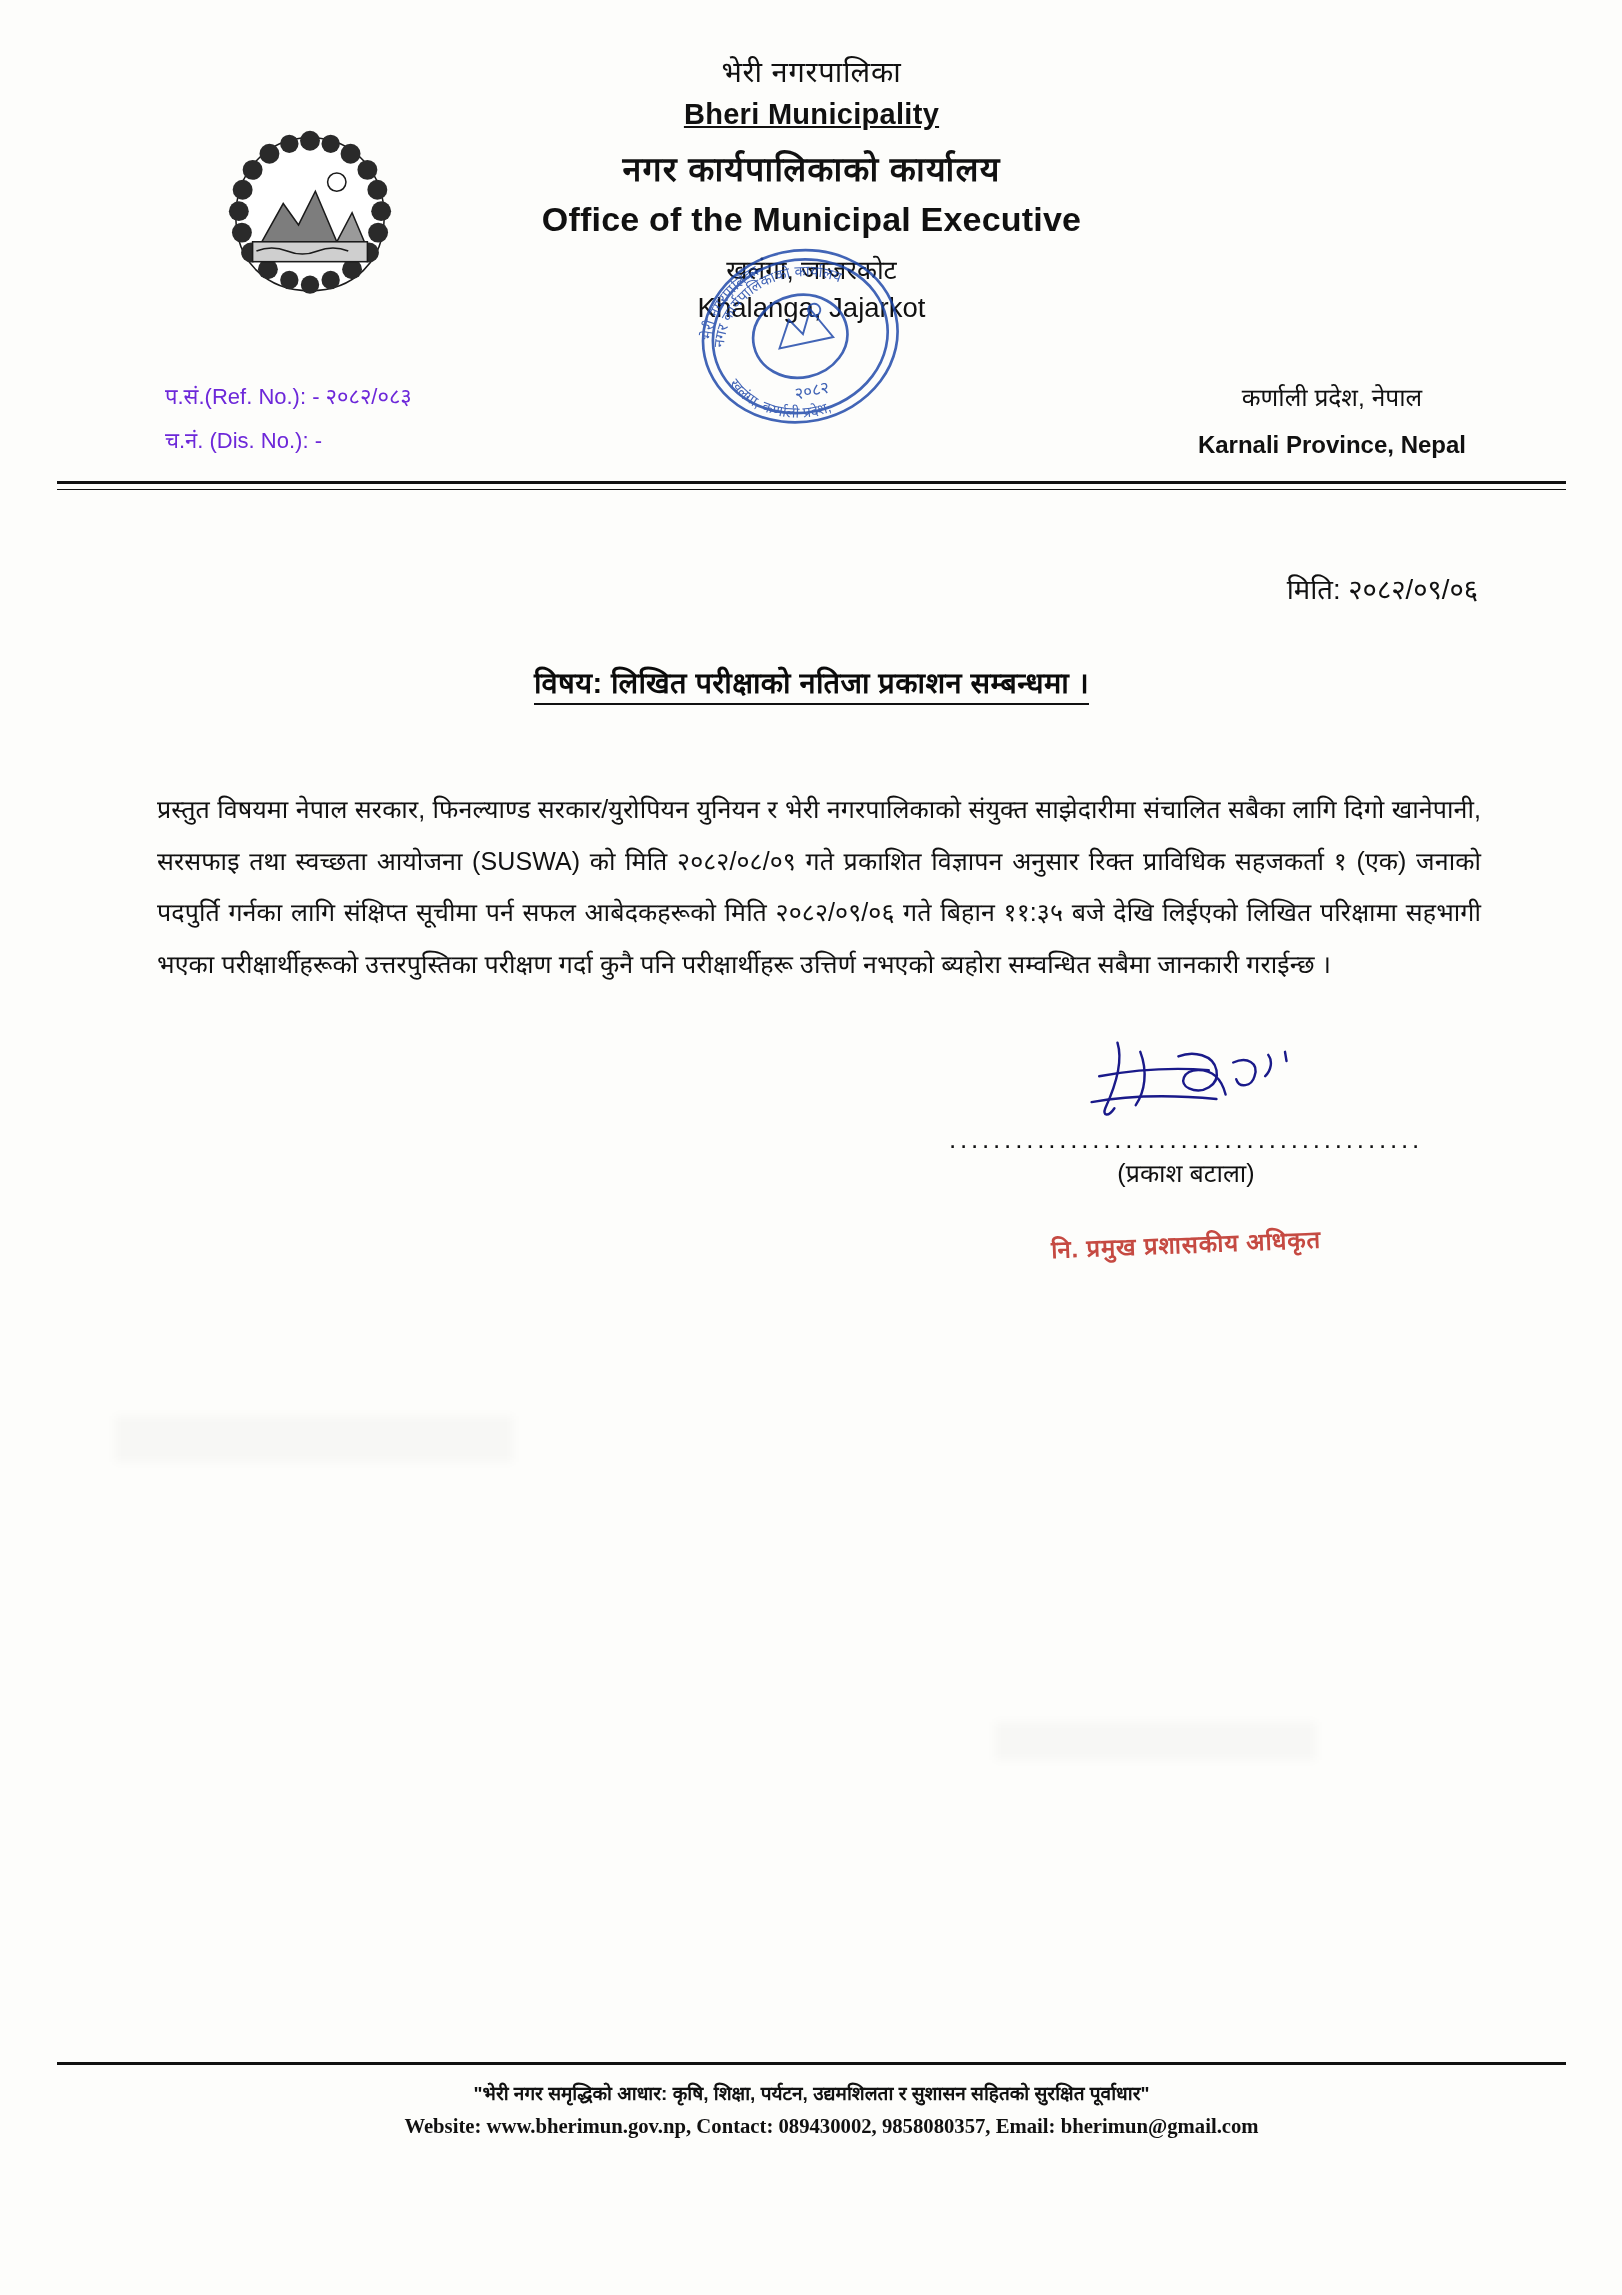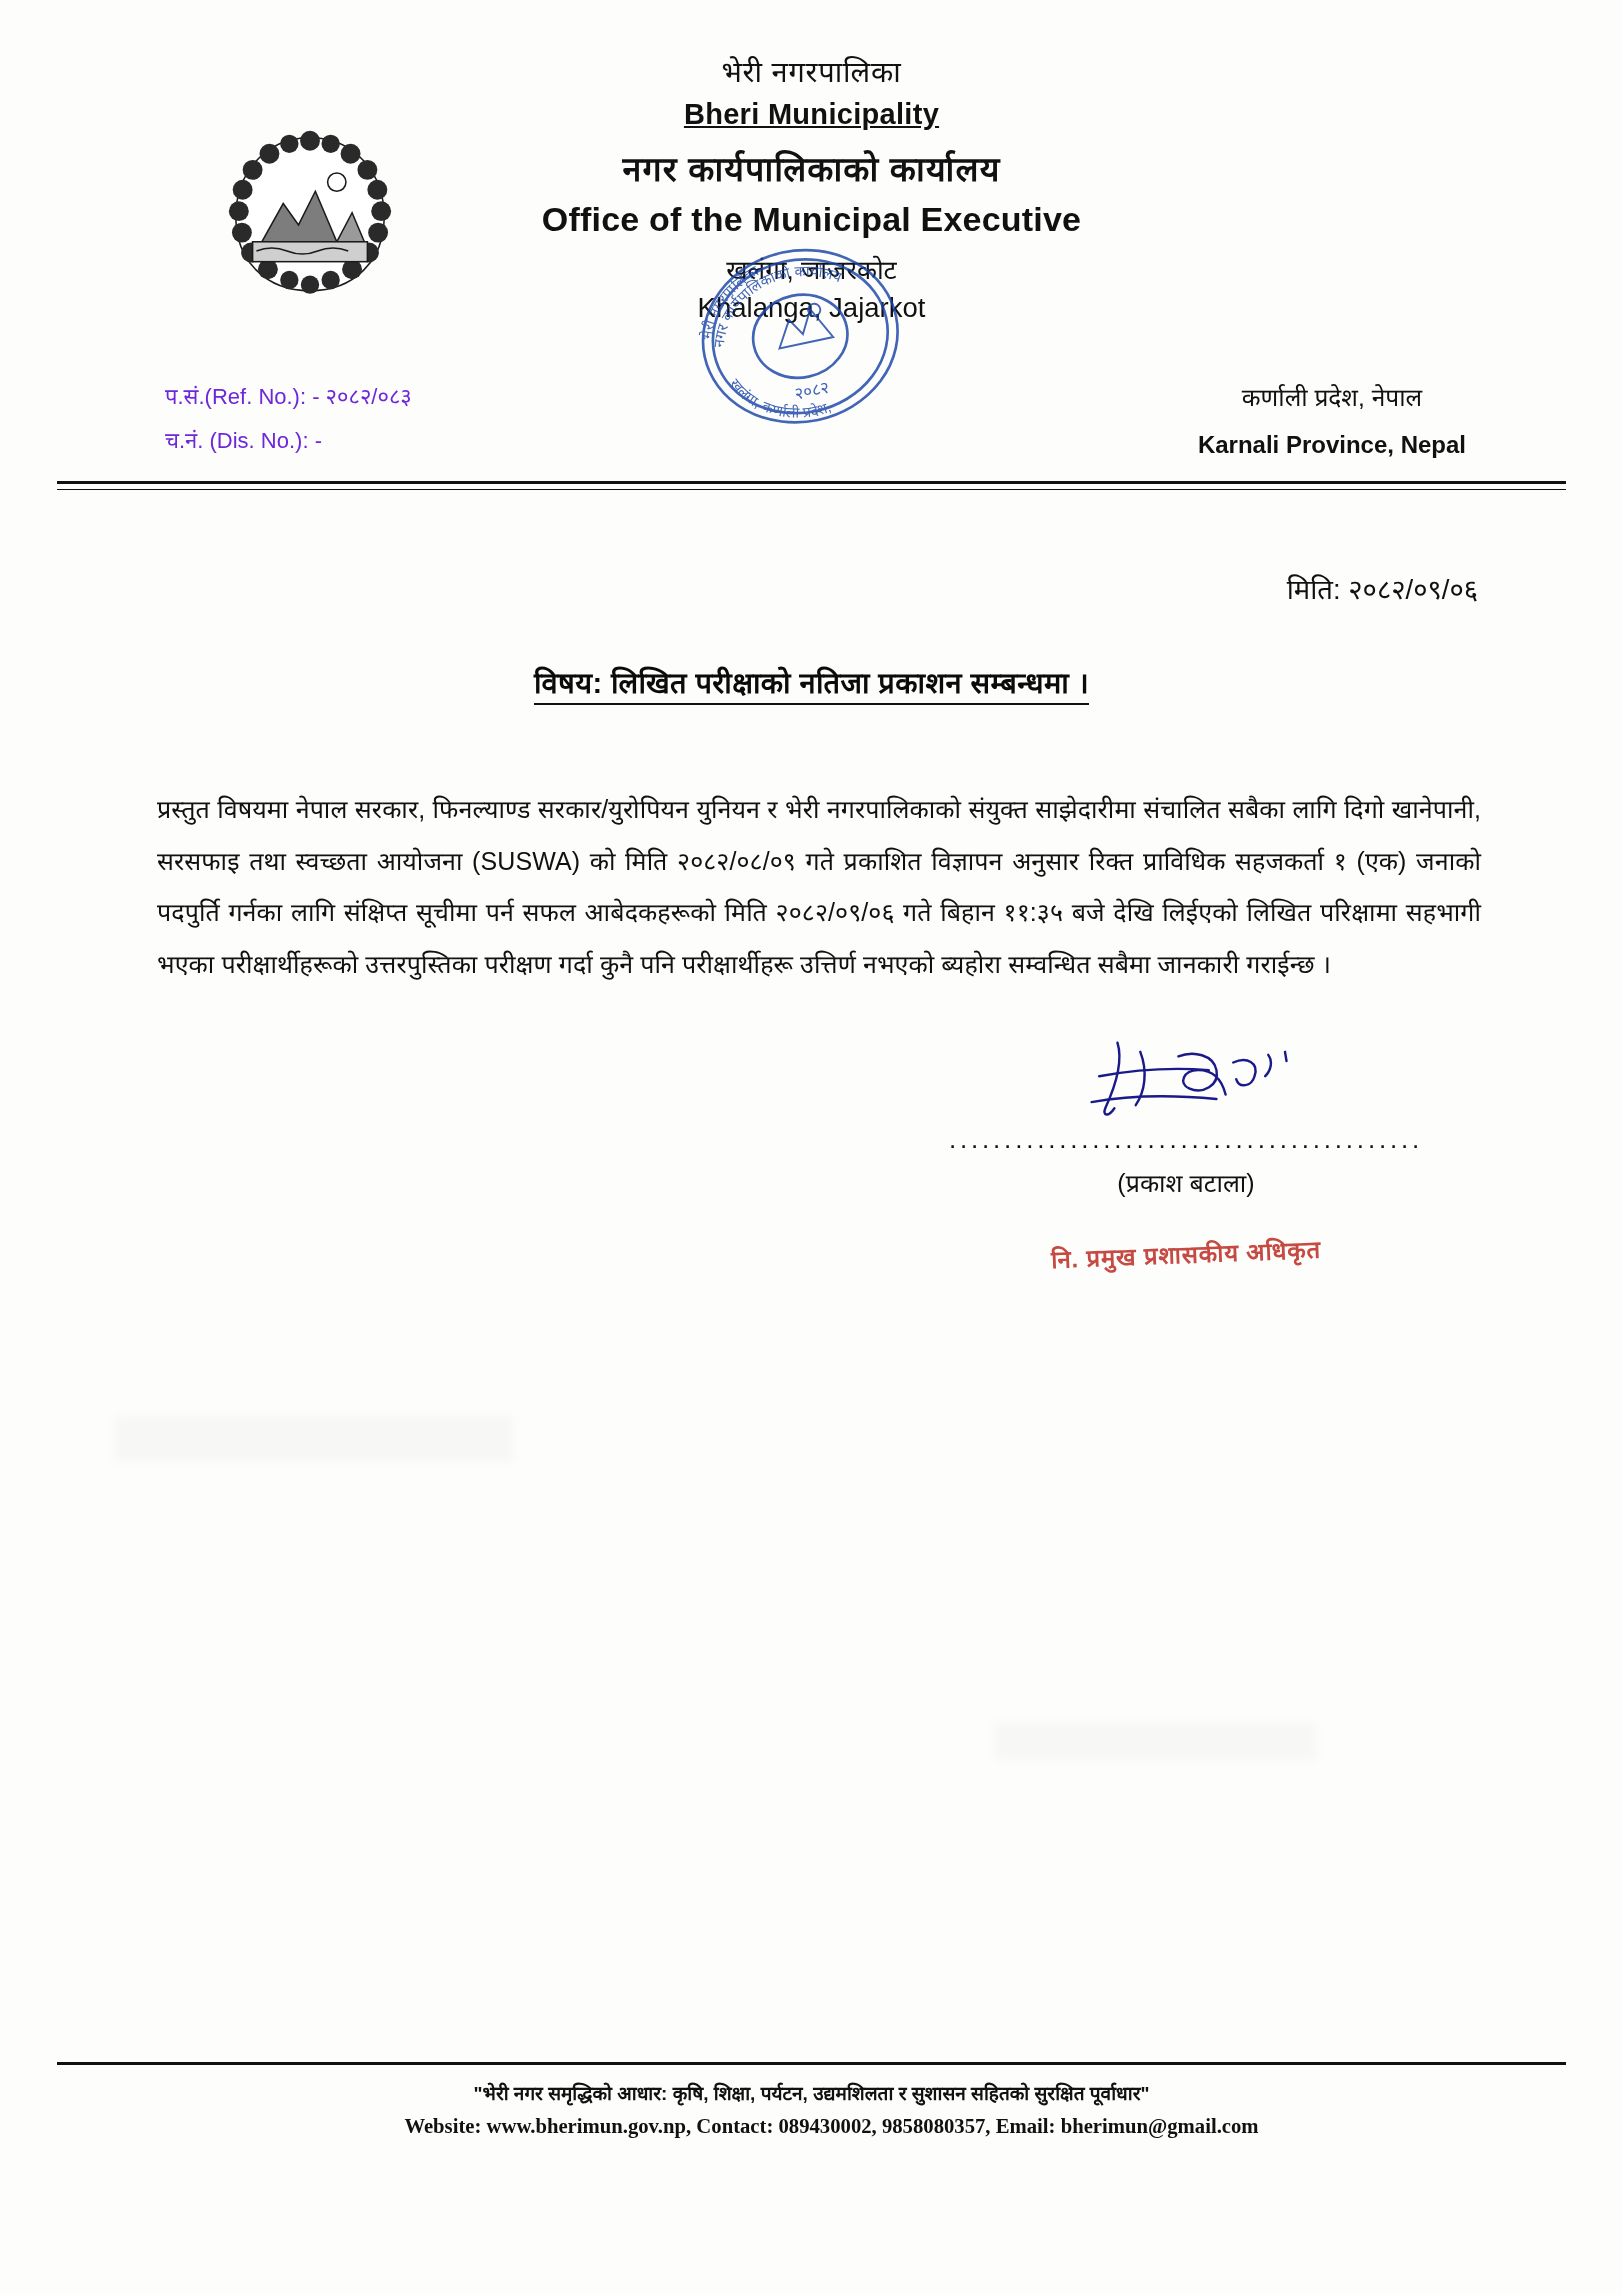--- a/index.html
+++ b/index.html
@@ -194,21 +194,21 @@
     top: -7.7px;
   }
   .sig-dots {
     font-size: 26px;
     letter-spacing: 3.8px;
     color: #111;
     margin-top: -4.6px;
   }
   .sig-name {
     font-size: 25px;
-    margin-top: 10px;
+    margin-top: 0;
     color: #111;
   }
   .sig-post {
     font-size: 26px;
     margin-top: 6.1px;
     color: #111;
   }
   .sig-stamp-red {
     margin-top: 38px;
     font-size: 24px;

